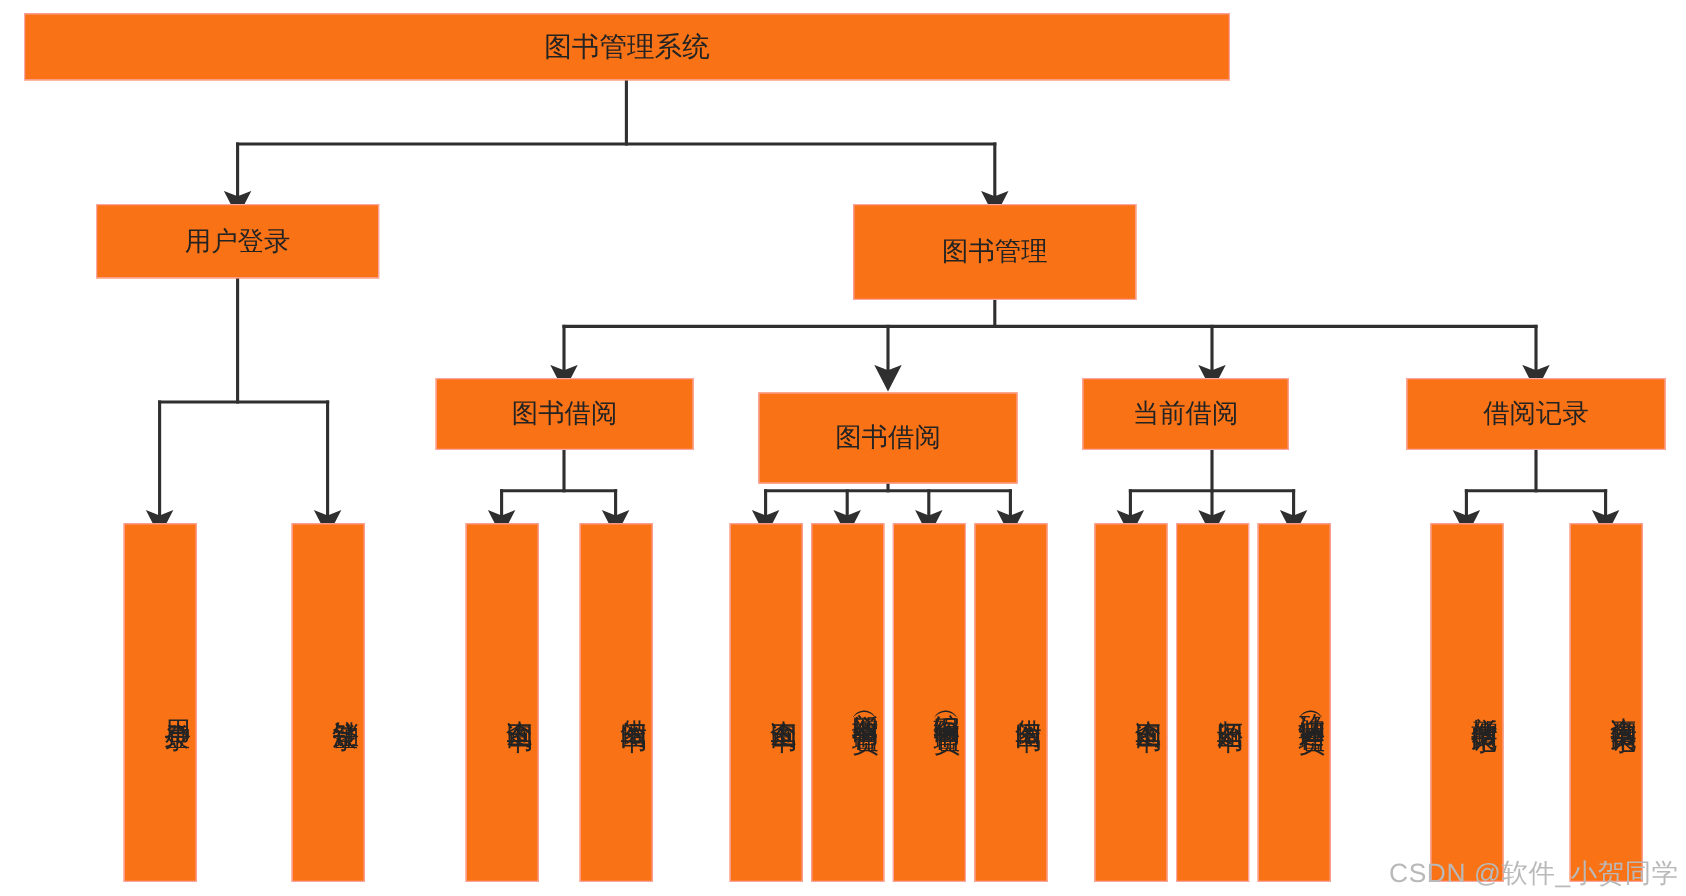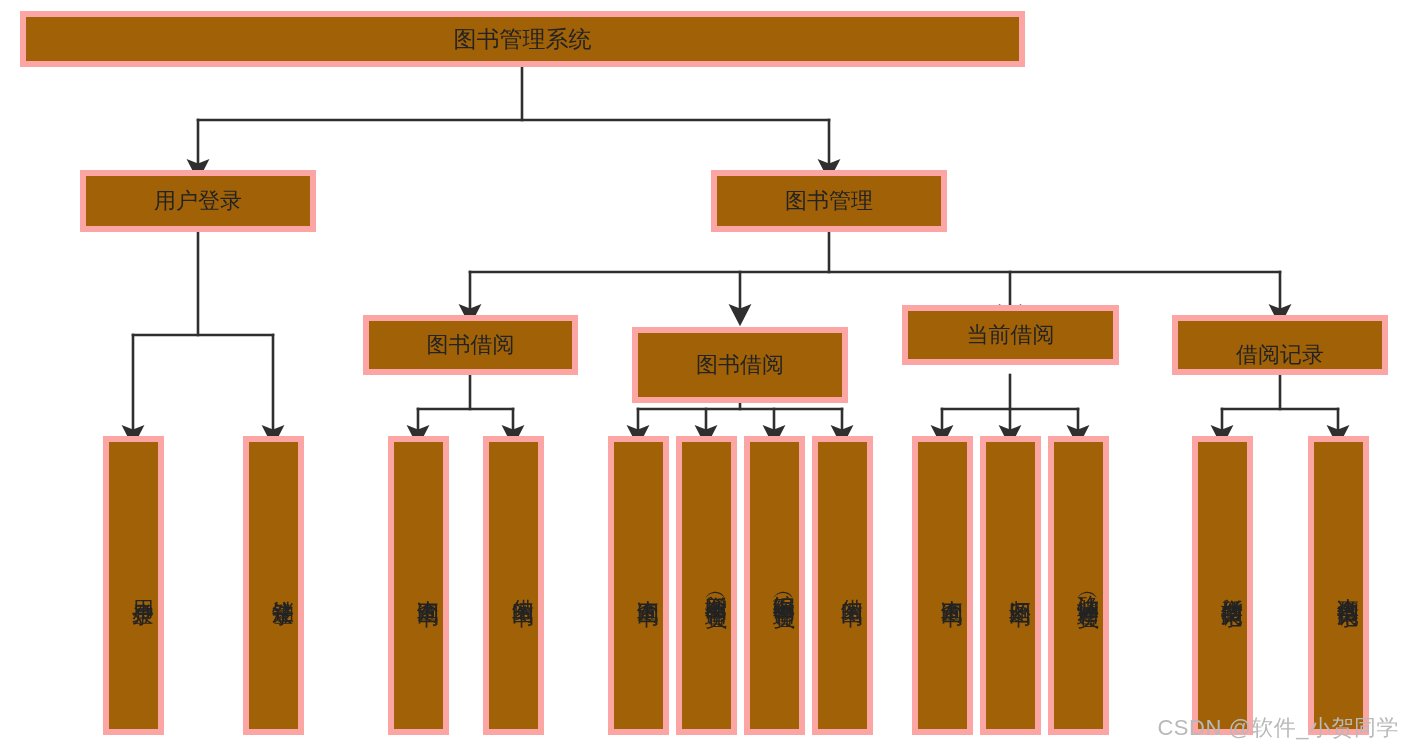--- a/index.html
+++ b/index.html
@@ -16,22 +16,22 @@
   }
   #wires{
     position:absolute;
     left:0;top:0;
     width:1405px;height:747px;
     pointer-events:none;
   }
   .node{
     position:absolute;
     box-sizing:border-box;
-    background:#a16207;
-    border:6px solid #fca5a5;
+    background:#f97316;
+    border:1px solid #fca5a5;
     display:flex;
     align-items:center;
     justify-content:center;
     color:#232323;
     line-height:1.32;
     text-align:center;
   }
   .node.root{ font-size:23px; }
   .node.lvl2{ font-size:22px; }
   .node.lvl3{ font-size:22px; }
@@ -116,34 +116,34 @@
     </g>
   </svg>
 
   <div class="node root" style="left:20px;top:11px;width:1005px;height:56px;">
     <span class="lbl">图书管理系统</span>
   </div>
 
   <div class="node lvl2" style="left:80px;top:170px;width:236px;height:62px;">
     <span class="lbl">用户登录</span>
   </div>
-  <div class="node lvl2" style="left:711px;top:170px;width:236px;height:62px;">
+  <div class="node lvl2" style="left:711px;top:170px;width:236px;height:80px;">
     <span class="lbl">图书管理</span>
   </div>
 
   <div class="node lvl3" style="left:363px;top:315px;width:215px;height:60px;">
     <span class="lbl">图书借阅</span>
   </div>
   <div class="node lvl3" style="left:632px;top:327px;width:216px;height:76px;">
     <span class="lbl">图书借阅</span>
   </div>
-  <div class="node lvl3" style="left:902px;top:305px;width:217px;height:60px;">
+  <div class="node lvl3" style="left:902px;top:315px;width:172px;height:60px;">
     <span class="lbl">当前借阅</span>
   </div>
-  <div class="node lvl3" style="left:1172px;top:315px;width:216px;height:60px;align-items:flex-end;">
+  <div class="node lvl3" style="left:1172px;top:315px;width:216px;height:60px;">
     <span class="lbl">借阅记录</span>
   </div>
 
   <div class="node leaf" style="left:103px;top:436px;width:61px;height:299px;">
     <span class="lbl">用户登录</span>
   </div>
   <div class="node leaf" style="left:243px;top:436px;width:61px;height:299px;">
     <span class="lbl">注销登录</span>
   </div>
 

